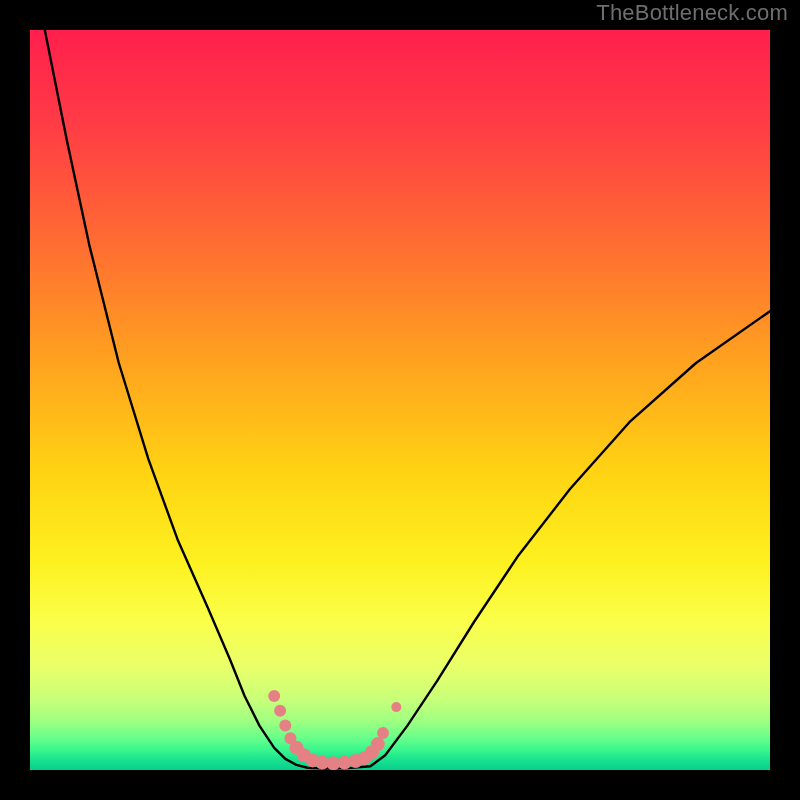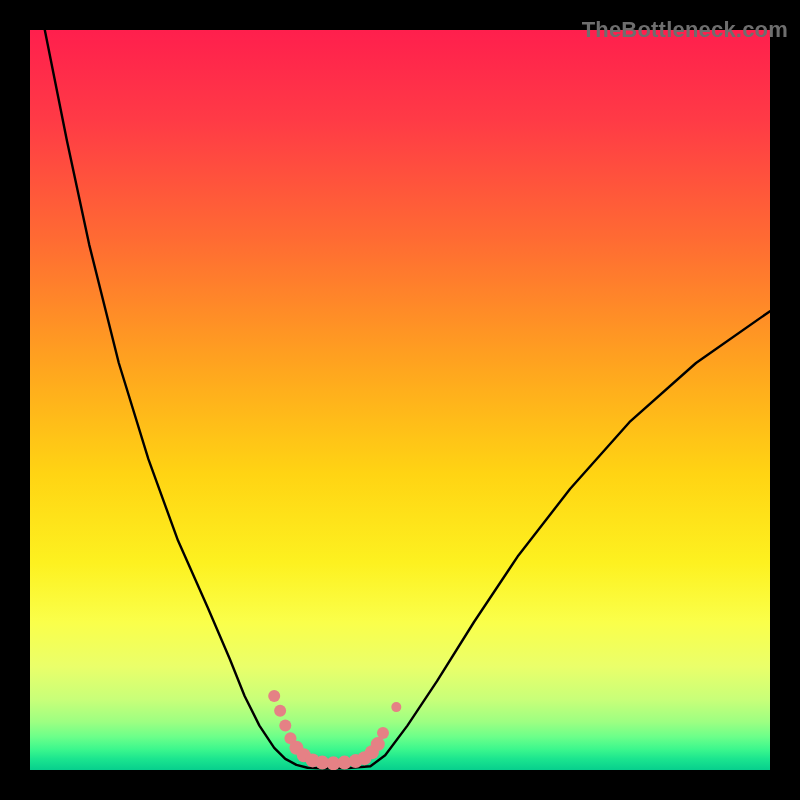--- a/index.html
+++ b/index.html
@@ -18,25 +18,25 @@
     width: 740px;
     height: 740px;
     overflow: hidden;
   }
   .gradient {
     position: absolute;
     left: 0; top: 0; right: 0; bottom: 0;
   }
   .watermark {
     position: absolute;
-    top: 17px;
+    top: 0;
     right: 12px;
     color: #6e6e6e;
     font-size: 22px;
-    font-weight: 700;
+    font-weight: 400;
     letter-spacing: 0.2px;
     z-index: 10;
   }
   svg.curve {
     position: absolute;
     left: 0; top: 0;
     width: 740px;
     height: 740px;
     z-index: 5;
   }

